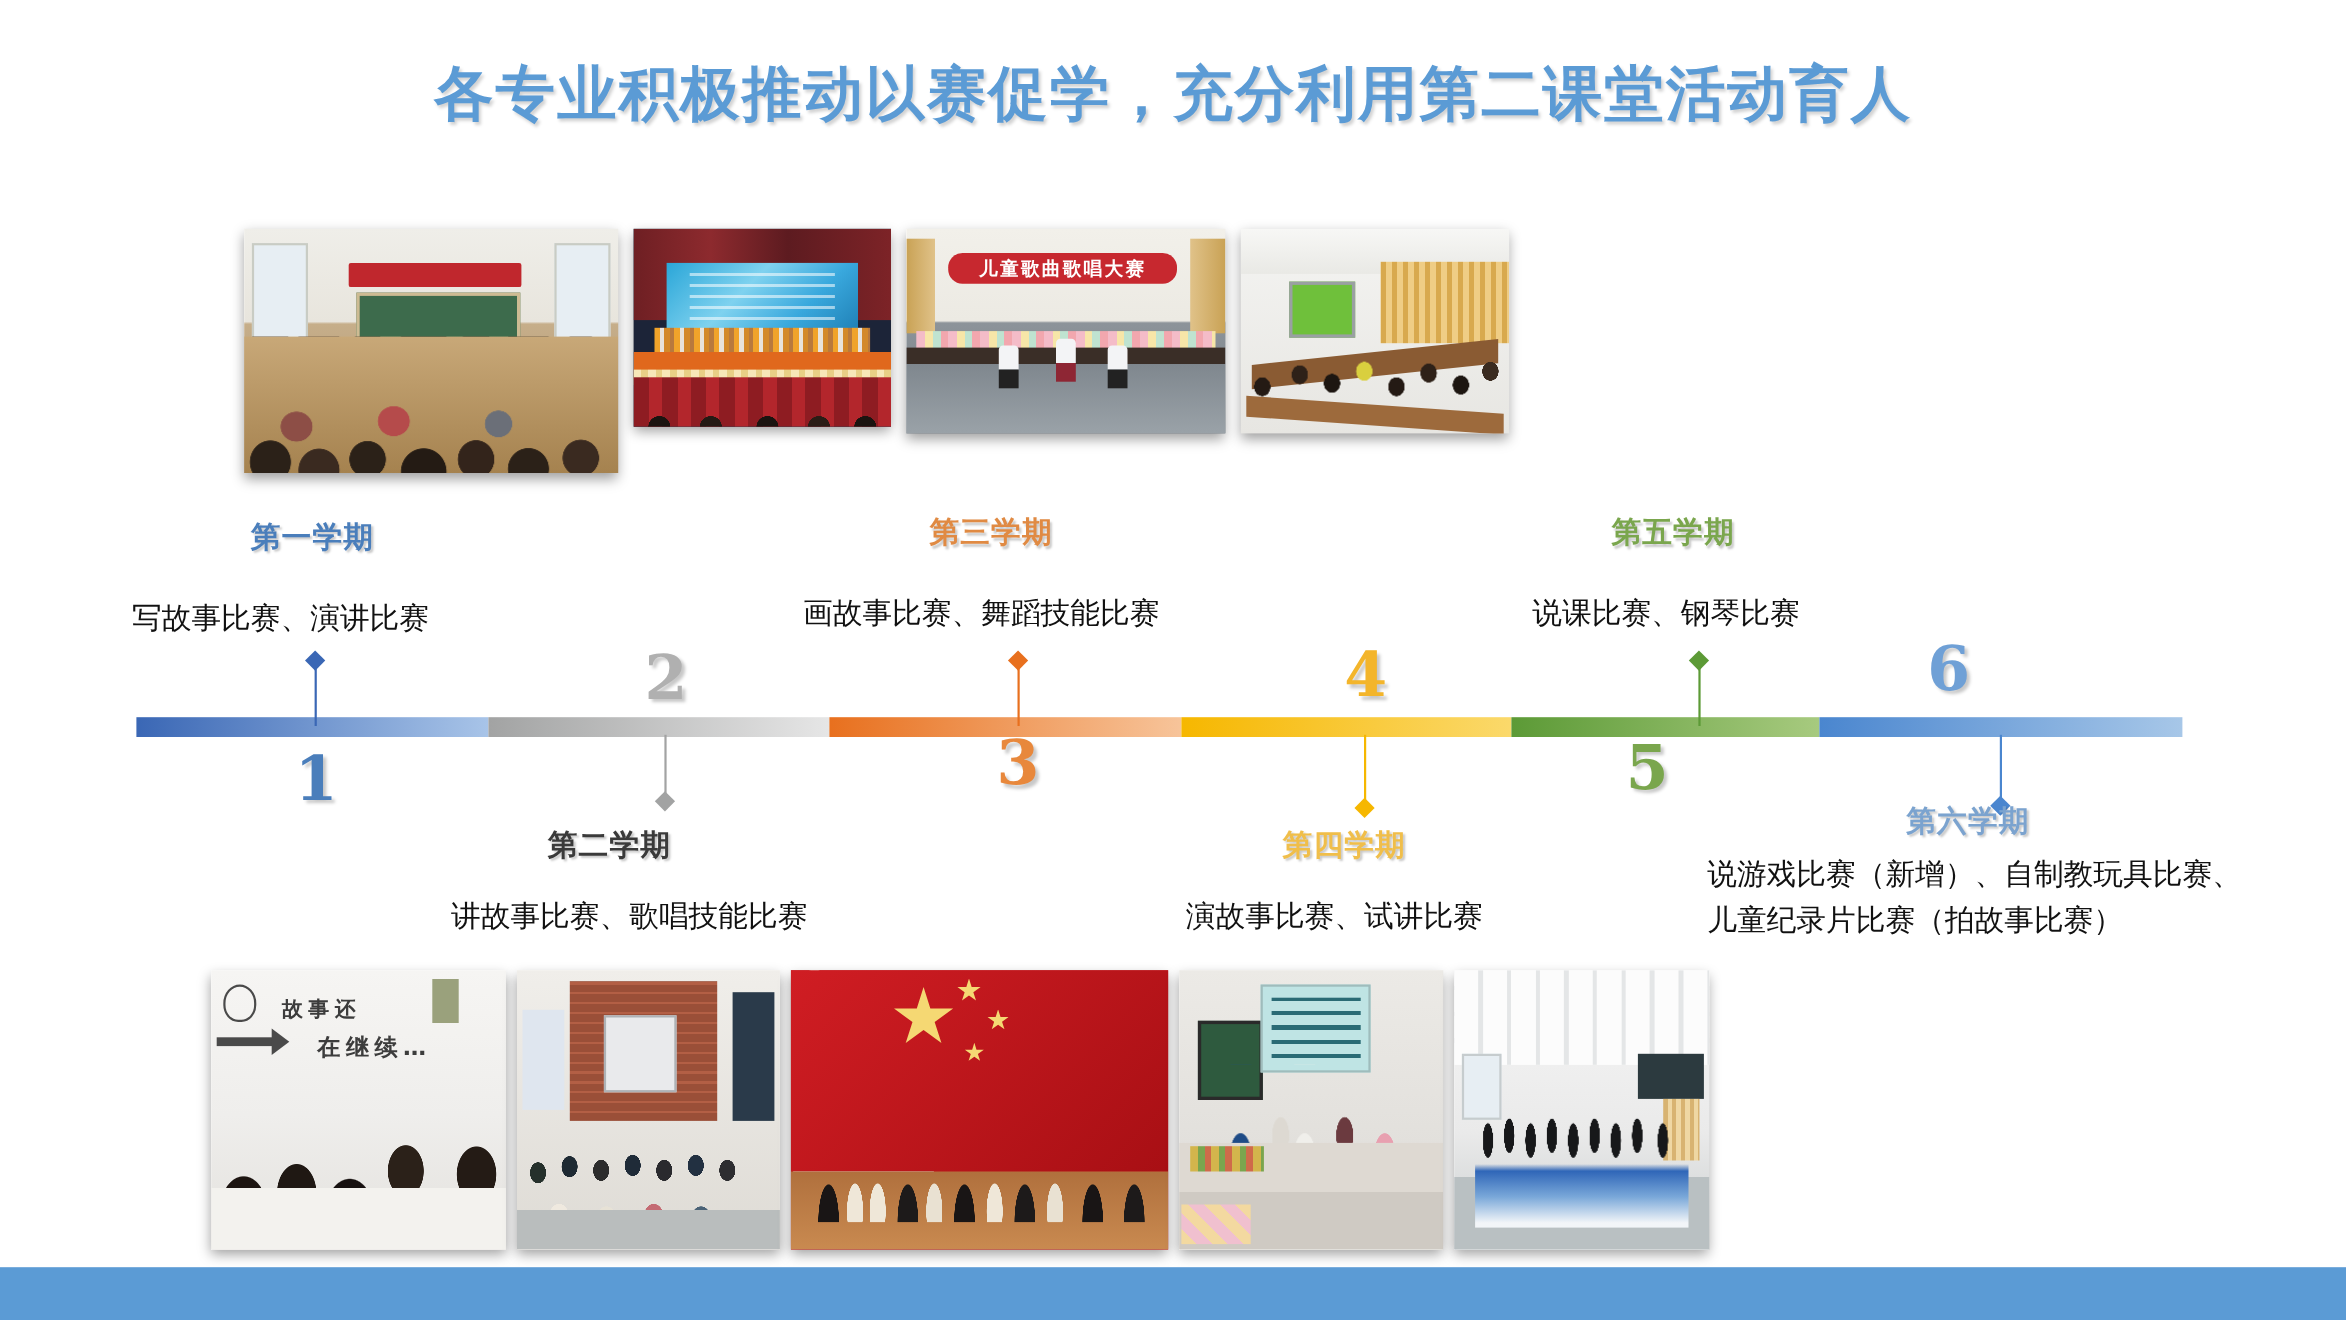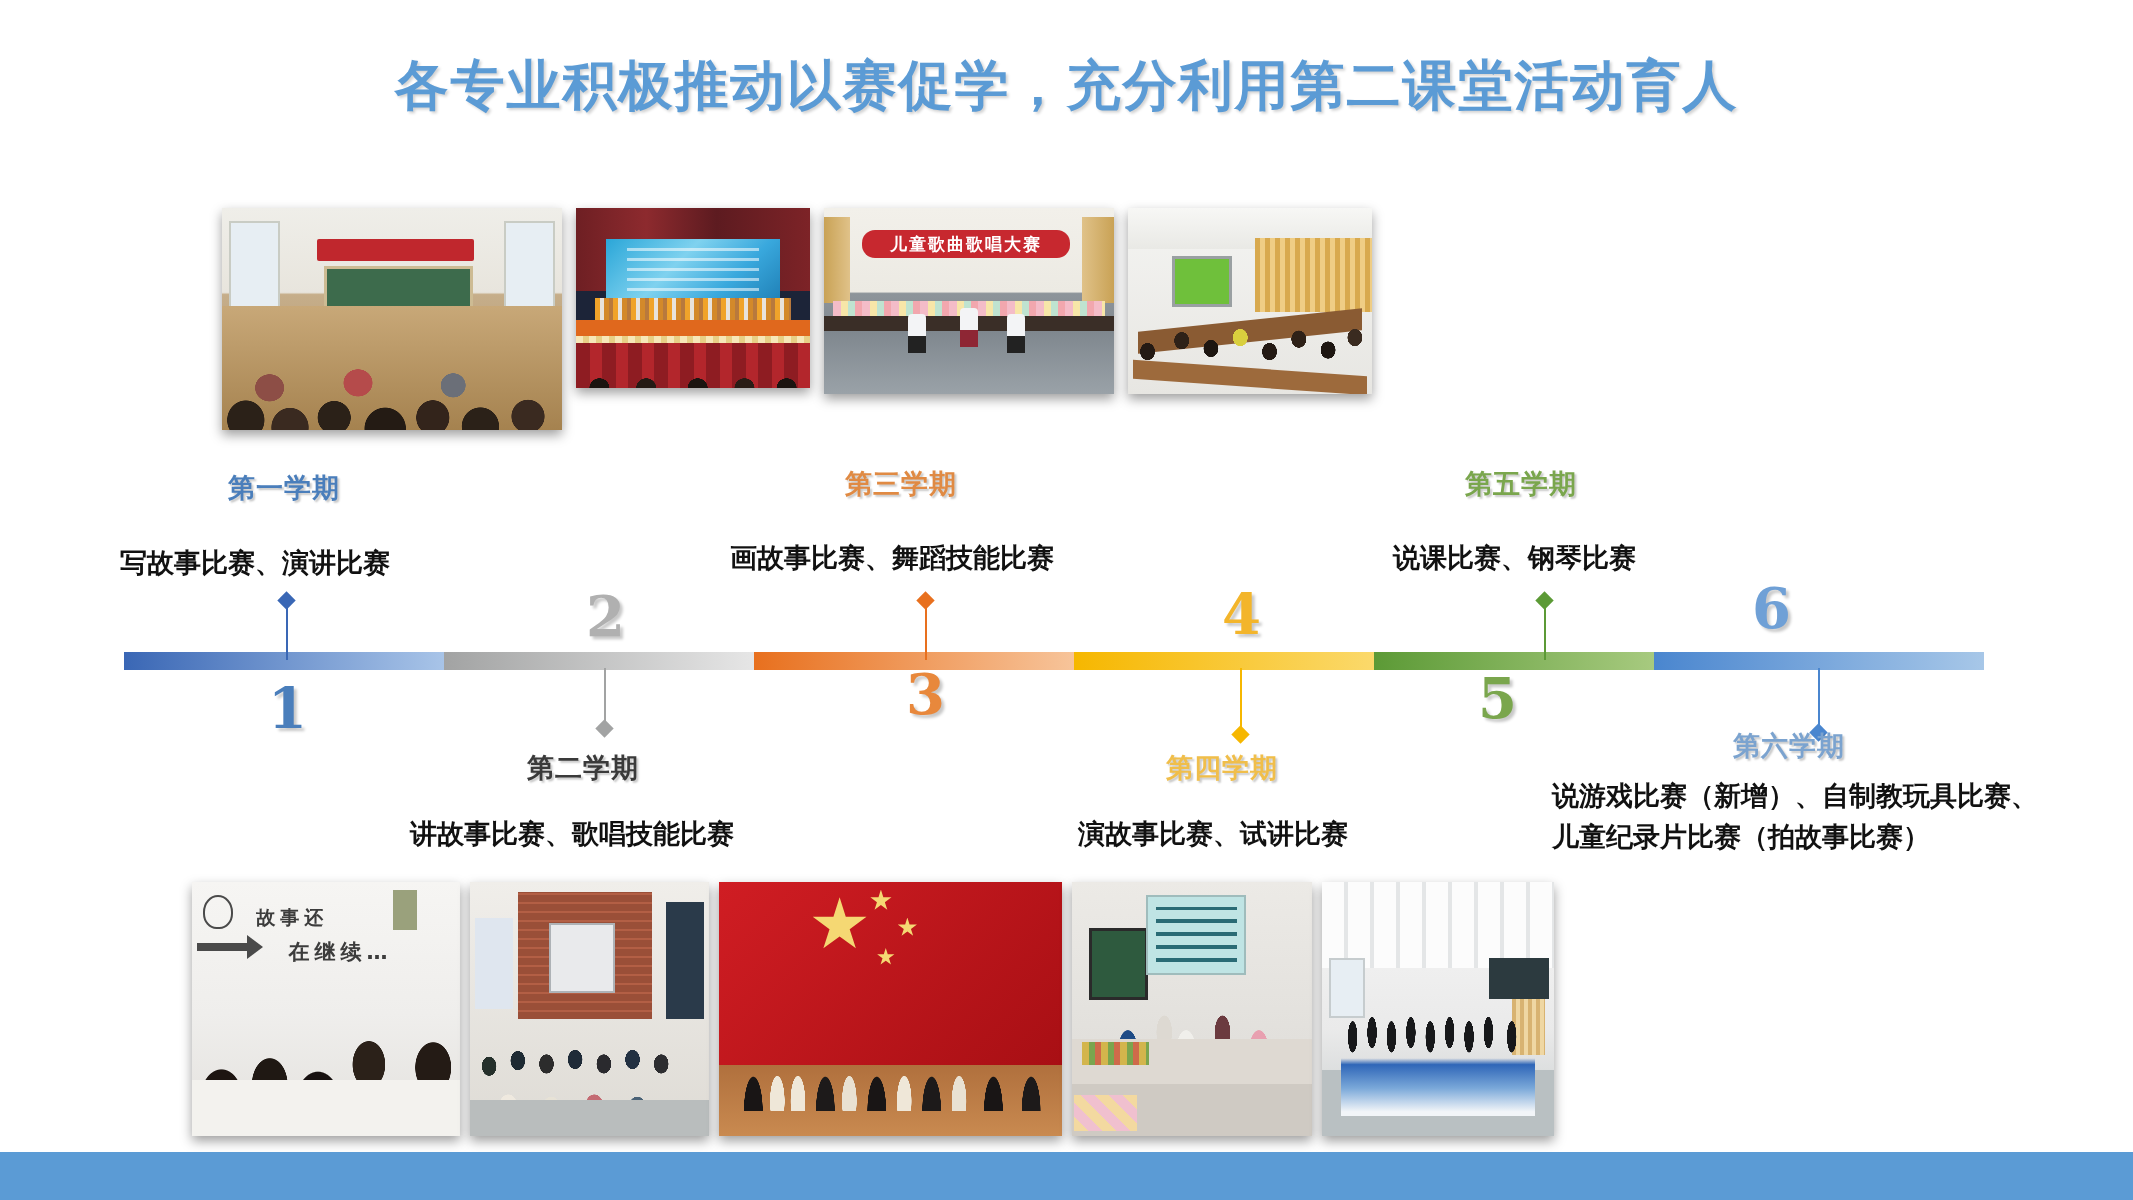--- a/index.html
+++ b/index.html
@@ -257,21 +257,21 @@
     font-family:"DejaVu Serif","Liberation Serif",serif;
     text-shadow:3px 3px 3px rgba(0,0,0,.22);line-height:1;}
 
   .stem{position:absolute;width:2px;}
   .diamond{position:absolute;width:13px;height:13px;transform:rotate(45deg);}
 
   
   .sem-title{position:absolute;font-size:27px;font-weight:bold;letter-spacing:1px;
     font-family:"DejaVu Sans","Liberation Sans",sans-serif;
     text-shadow:2px 2px 2px rgba(0,0,0,.22);white-space:nowrap;}
-  .sem-desc{position:absolute;font-size:27px;font-weight:bold;color:#111;
+  .sem-desc{position:absolute;font-size:27px;font-weight:normal;color:#111;
     font-family:"DejaVu Sans","Liberation Sans",sans-serif;line-height:1.5;}
 
   
   .bottombar{position:absolute;left:0;bottom:0;width:2133px;height:48px;background:#5b9bd5;}
 </style>
 </head>
 <body>
 
 <div class="slide">
 
@@ -368,21 +368,21 @@
   <div class="num" style="left:1222px;top:586px;color:#f3b52b;">4</div>
 
   <div class="stem" style="left:1544px;top:598px;height:62px;background:#5c9a36;"></div>
   <div class="diamond" style="left:1538px;top:594px;background:#5c9a36;"></div>
   <div class="num" style="left:1478px;top:670px;color:#7aa64d;">5</div>
 
   <div class="stem" style="left:1818px;top:668px;height:66px;background:#4a86cf;"></div>
   <div class="diamond" style="left:1812px;top:726px;background:#4a86cf;"></div>
   <div class="num" style="left:1752px;top:580px;color:#6fa0d6;">6</div>
 
-  <div class="sem-title" style="left:527px;top:750px;color:#3a3a3a;">第二学期</div>
+  <div class="sem-title" style="left:498px;top:750px;color:#3a3a3a;">第二学期</div>
   <div class="sem-desc" style="left:410px;top:814px;">讲故事比赛、歌唱技能比赛</div>
 
   <div class="sem-title" style="left:1166px;top:750px;color:#f0be4a;">第四学期</div>
   <div class="sem-desc" style="left:1078px;top:814px;">演故事比赛、试讲比赛</div>
 
   <div class="sem-title" style="left:1733px;top:728px;color:#7ba3cf;">第六学期</div>
   <div class="sem-desc" style="left:1552px;top:776px;width:510px;">说游戏比赛（新增）、自制教玩具比赛、儿童纪录片比赛（拍故事比赛）</div>
 
   <div class="photo-row bottom">
 

